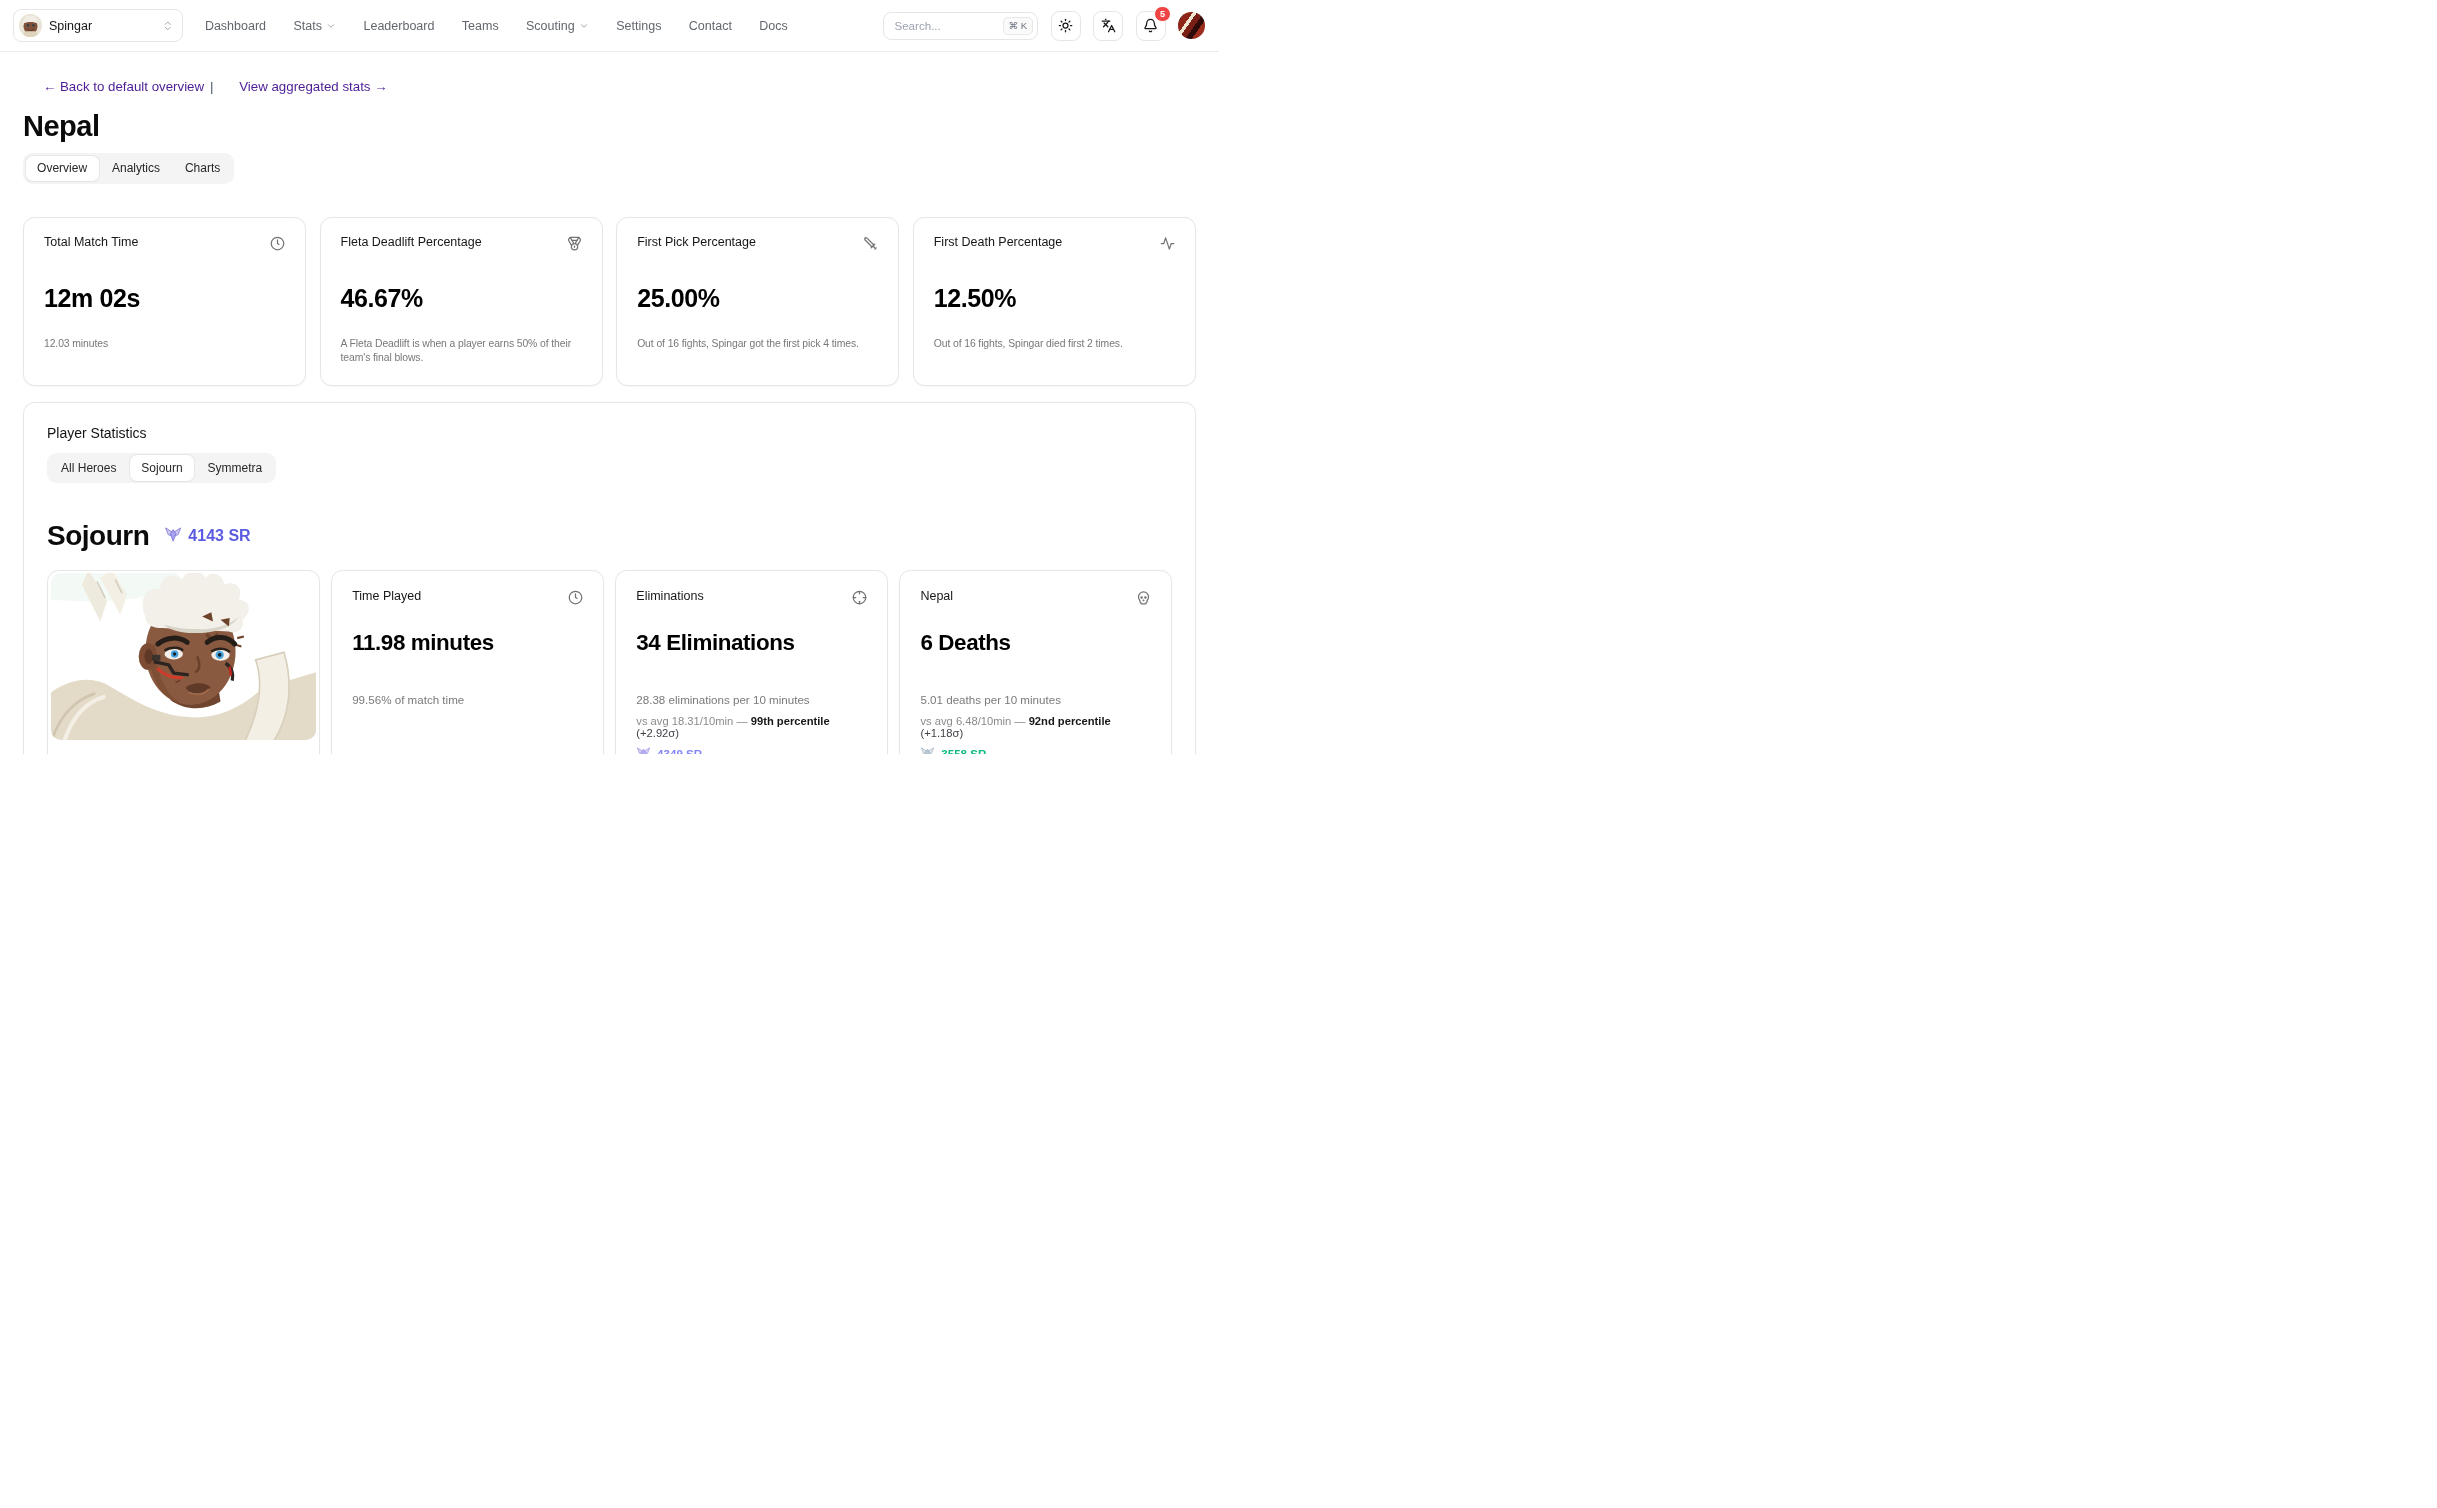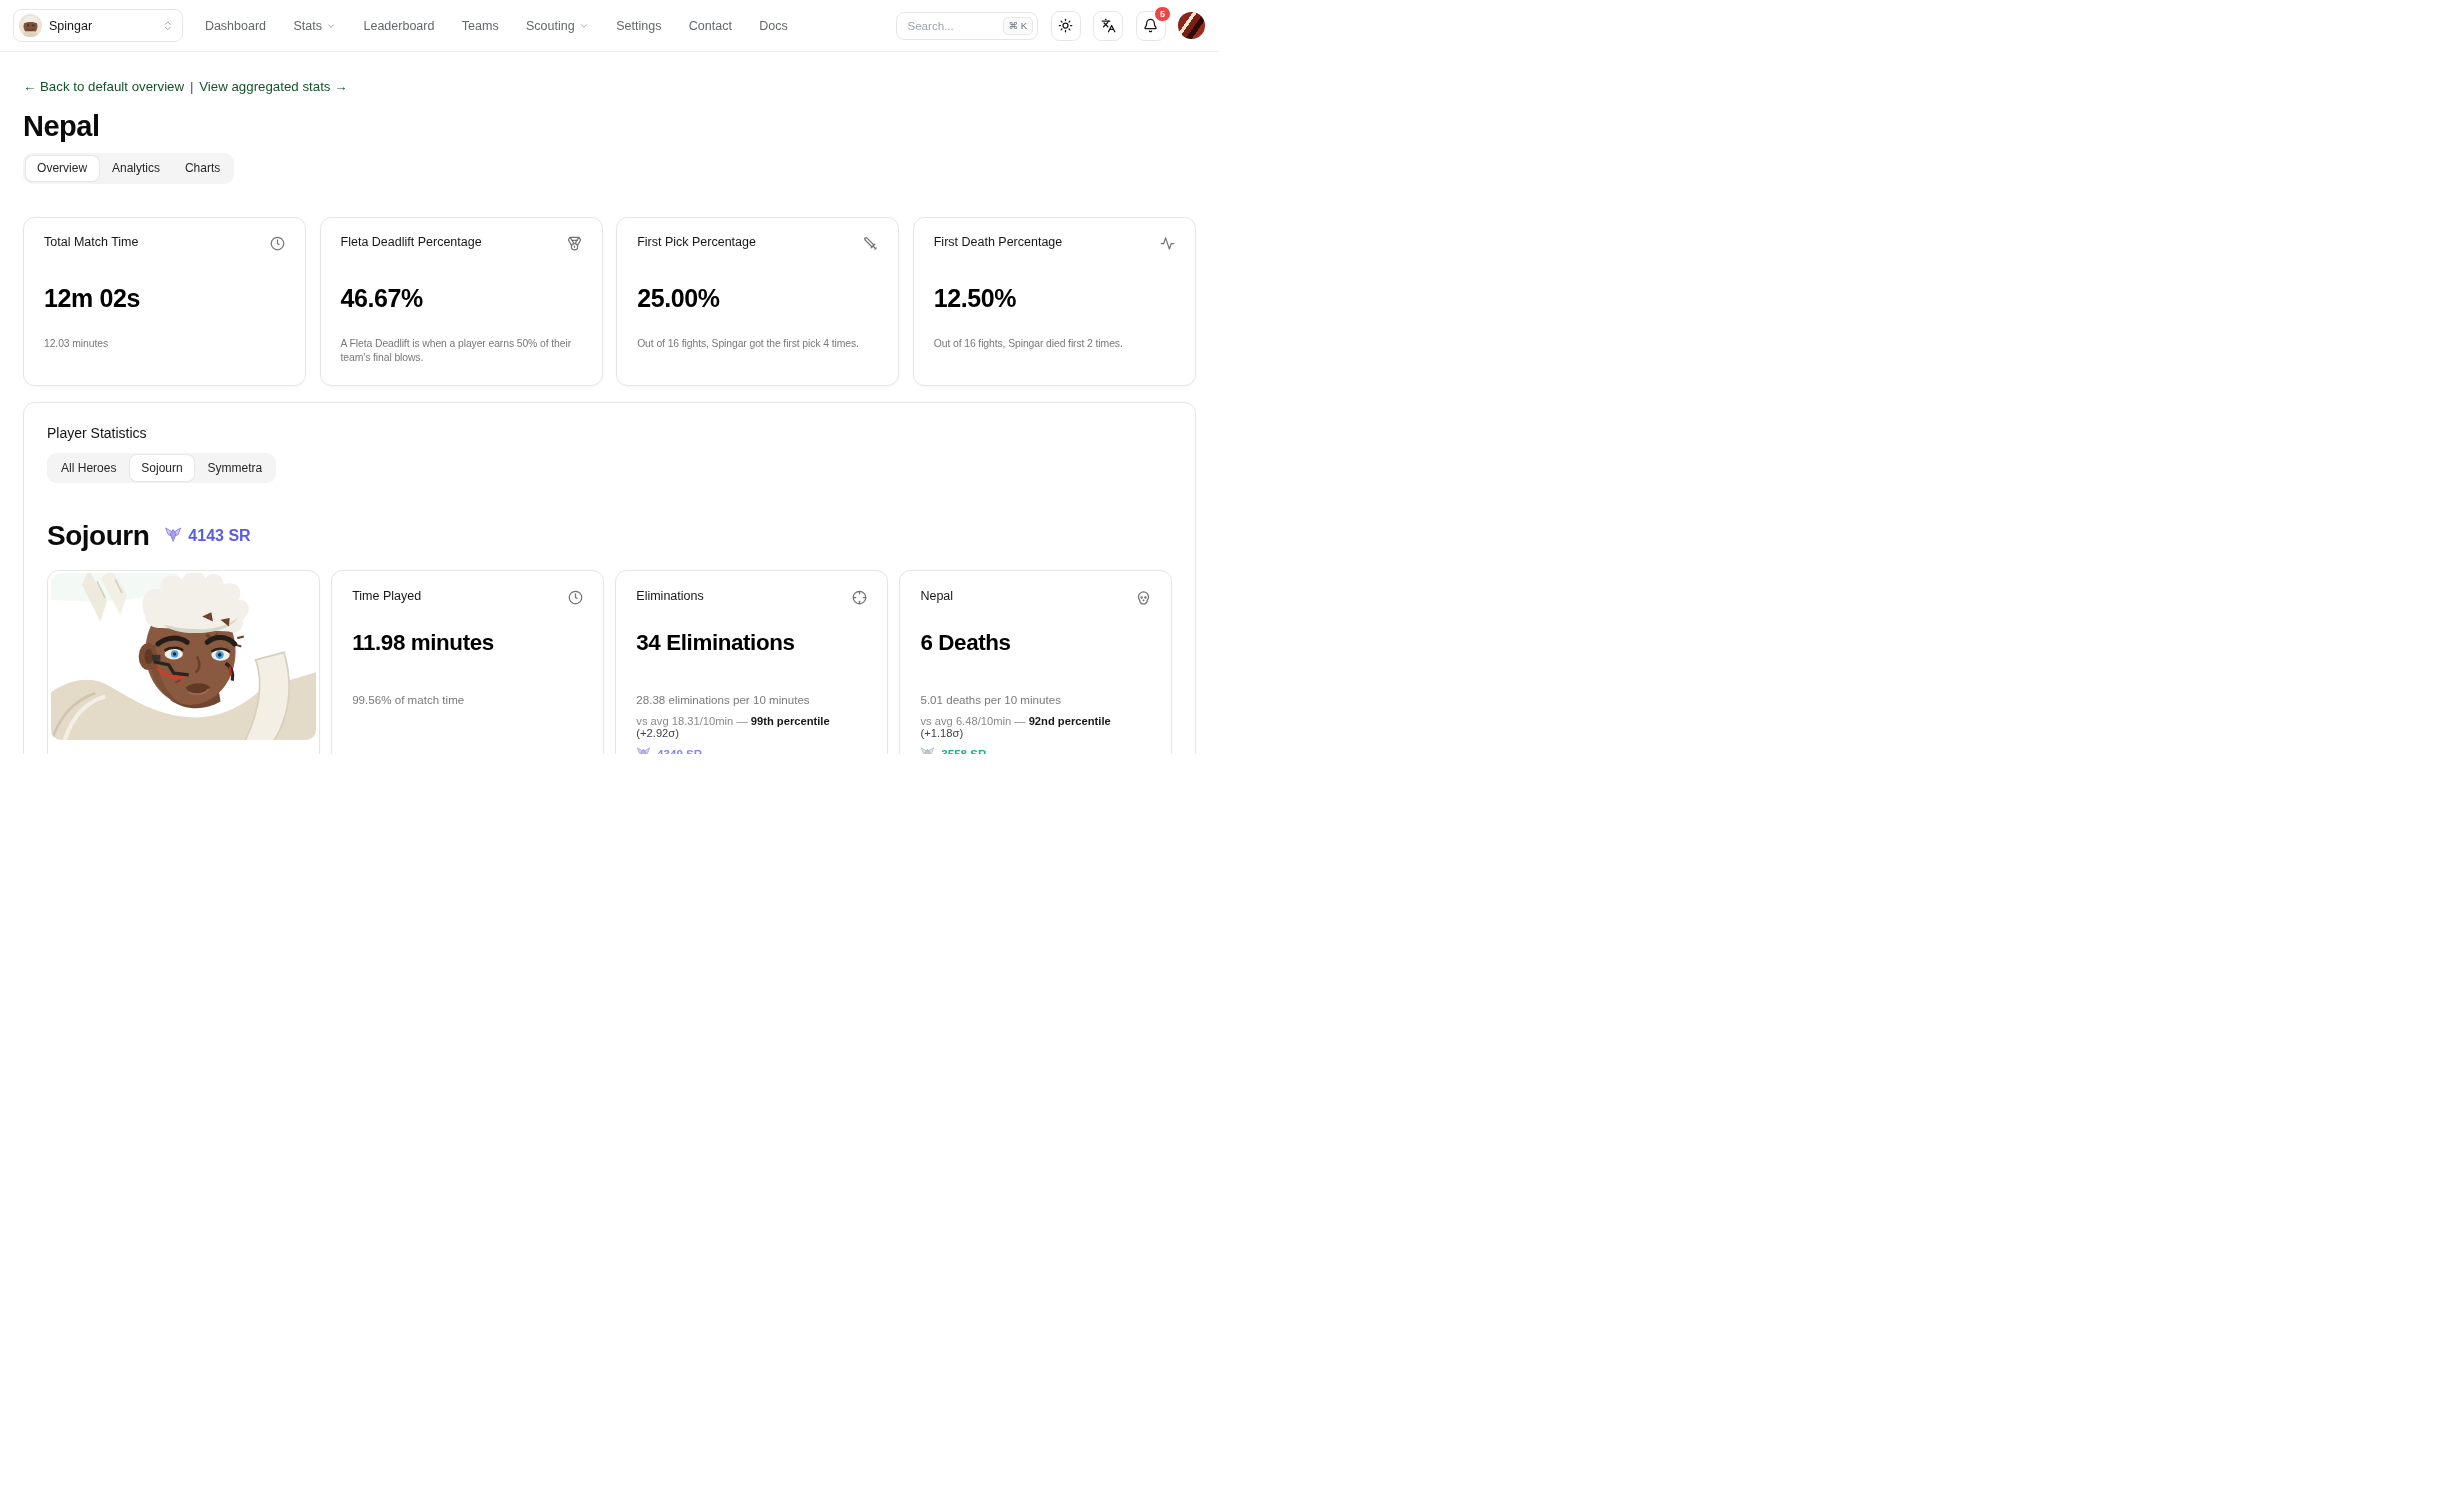--- a/index.html
+++ b/index.html
@@ -25,21 +25,21 @@
   .player-pill .name { font-size:12.5px; font-weight:500; color:#171717; }
   .player-pill .updown { margin-left:auto; color:#9ca3af; }
   .avatar-sm { width:23px; height:23px; border-radius:50%; overflow:hidden; flex:0 0 auto; background:#ece7dd; }
   nav.main-nav { display:flex; align-items:center; gap:27.4px; margin-left:22.4px; }
   nav.main-nav a {
     font-size:12.5px; color:#62676e; text-decoration:none; display:flex; align-items:center; gap:4.2px; cursor:pointer;
   }
   nav.main-nav a .chev { color:#8b9097; }
   .nav-right { margin-left:auto; display:flex; align-items:center; gap:12.5px; }
   .search-box {
-    width:142px; height:28px; border:0.8px solid #e5e5e5; border-radius:8.3px;
+    width:155px; height:28px; border:0.8px solid #e5e5e5; border-radius:8.3px;
     display:flex; align-items:center; padding:0 4.2px 0 10px; background:#fff;
   }
   .search-box input {
     border:none; outline:none; flex:1; min-width:0; font-size:11.6px;
     font-family:inherit; color:#171717; background:transparent;
   }
   .search-box input::placeholder { color:#9ca3af; }
   .kbd {
     font-size:9.6px; color:#6b7280; background:#fafafa; border:0.8px solid #e8e8e8;
     border-radius:5px; padding:2.5px 5px; white-space:nowrap;
@@ -54,21 +54,21 @@
     display:flex; align-items:center; justify-content:center; padding:0 3.3px;
   }
   .avatar-user {
     width:26.6px; height:26.6px; border-radius:50%; flex:0 0 auto;
     background:linear-gradient(125deg,#3a0d0a 0 16%,#8d2619 16% 33%,#f0e5d0 33% 42%,#7a1f15 42% 57%,#2e0a08 57% 71%,#9c2d1d 71% 100%);
   }
 
   
   main { padding:0 23px; }
   .breadcrumb { margin-top:26.6px; font-size:13.3px; color:#475569; display:flex; gap:5.8px; align-items:center; }
-  .breadcrumb a { color:#14532d; text-decoration:none; cursor:pointer; }
+  .breadcrumb a { color:#4c1d95; text-decoration:none; cursor:pointer;margin-left:20px; }
   h1.page-title { margin-top:16.6px; font-size:29px; font-weight:800; letter-spacing:-0.5px; color:#0b0b0c; }
 
   .tabs {
     margin-top:10px; display:inline-flex; align-items:center; background:#f4f4f5;
     border-radius:9.1px; padding:2.5px; gap:1.7px;
   }
   .tab {
     border:none; background:transparent; font-family:inherit; font-size:12px; color:#27272a;
     padding:5.8px 11.6px; border-radius:6.6px; cursor:pointer; white-space:nowrap;
   }

